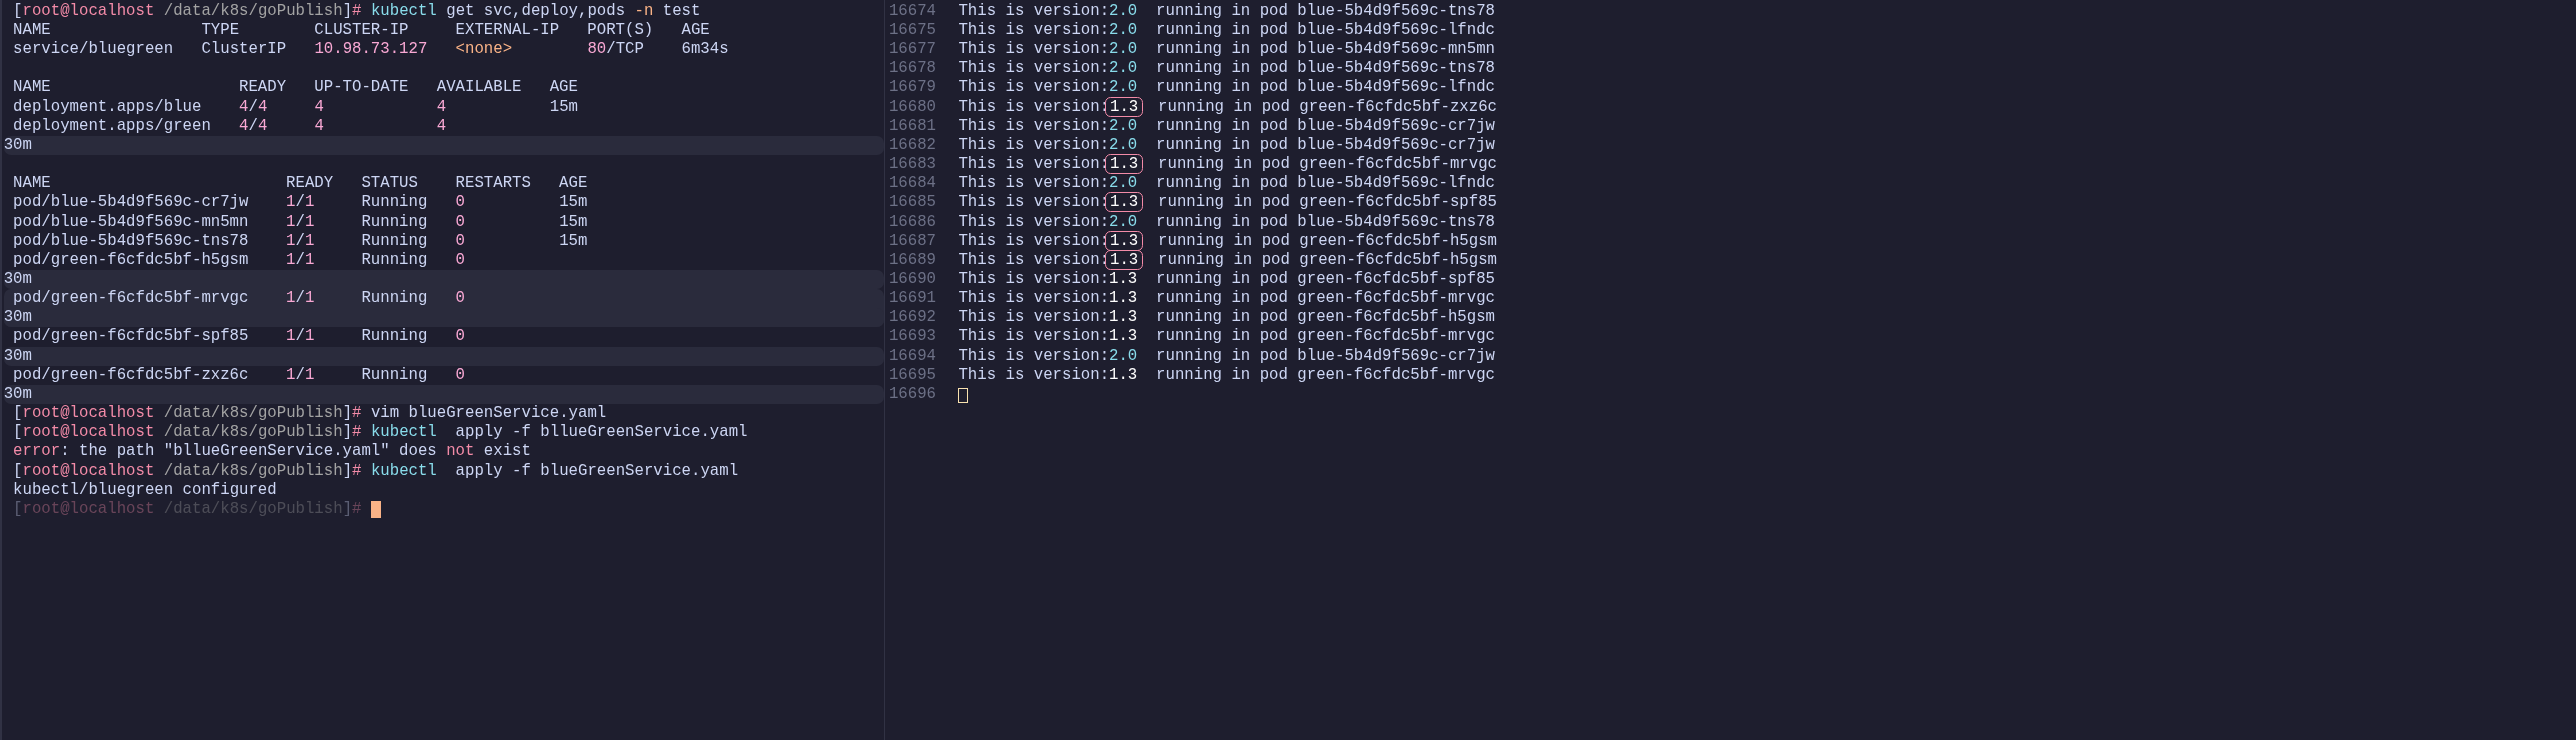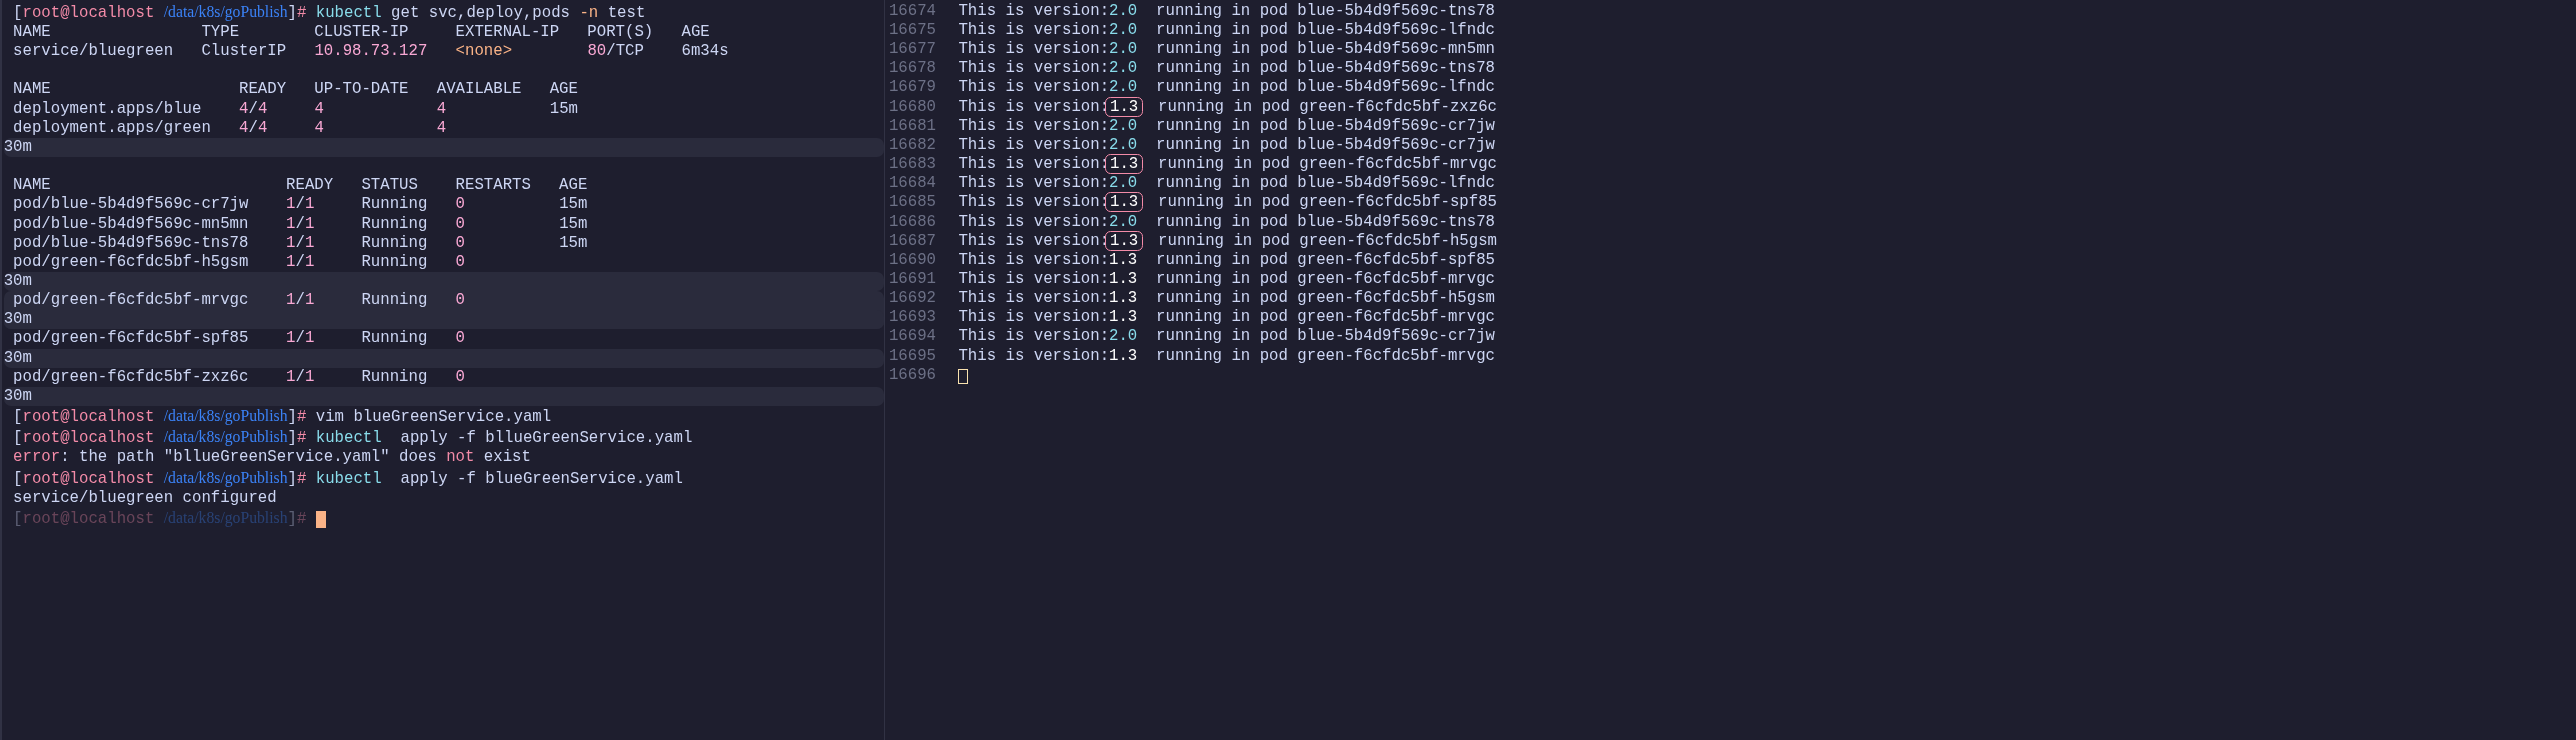--- a/index.html
+++ b/index.html
@@ -22,21 +22,21 @@
   }
   .right-pane {
     flex: 1;
     background: #1e1e2e;
     padding: 1.8px 0 0 0;
     border-left: 0.9px solid #313244;
   }
   .line { white-space: pre; }
   .red { color: #f38ba8; }
   .cyan { color: #89dceb; text-align: center; }
-  .blue { color: #3b82f6; font-family: Liberation Serif, serif; }
+  .blue { color: #a3a3a3; }
   .purple { color: #f9a8d4; }
   .orange { color: #fab387; }
   .white { color: #cdd6f4; }
   .linenum { color: #6c7086; display: inline-block; width: 64px; text-align: right; padding-right: 13px; }
   .hl-row { background: #2a2b3c; display: block; border-radius: 7px; }
   .log-line { white-space: pre; }
   .v20 { color: #89dceb; }
   .v13 { color: #ffffff; }
   .boxed { border: 1.8px solid #f38ba8; border-radius: 5.5px; padding: 0 3.7px; margin: 0 -3.7px; }
   .cursor-block {
@@ -88,40 +88,41 @@
     </div>
 
   <div class="line"> <span class="white">[</span><span class="red">root@localhost</span> <span class="blue">/data/k8s/goPublish</span><span class="white">]</span><span class="red">#</span> <span class="white">vim blueGreenService.yaml</span></div>
 
   <div class="line"> <span class="white">[</span><span class="red">root@localhost</span> <span class="blue">/data/k8s/goPublish</span><span class="white">]</span><span class="red">#</span> <span class="cyan">kubectl</span><span class="white">  apply -f bllueGreenService.yaml</span></div>
 
   <div class="line"> <span class="red">error</span><span>: the path "bllueGreenService.yaml" does </span><span class="red">not</span><span> exist</span></div>
 
   <div class="line"> <span class="white">[</span><span class="red">root@localhost</span> <span class="blue">/data/k8s/goPublish</span><span class="white">]</span><span class="red">#</span> <span class="cyan">kubectl</span><span class="white">  apply -f blueGreenService.yaml</span></div>
 
-  <div class="line"> <span>service/bluegreen configured</span></div>
+  <div class="line"> <span>kubectl/bluegreen configured</span></div>
 
   <div class="line"> <span style="opacity:.35"><span class="white">[</span><span class="red">root@localhost</span> <span class="blue">/data/k8s/goPublish</span><span class="white">]</span><span class="red">#</span></span> <span class="cursor-block"></span></div>
 </div>
 
 <div class="right-pane">
   <div id="log-rows">
       <div class="log-line"><span class="linenum">16674</span> <span class="white">This is version:</span><span class="v20">2.0</span><span class="white">  running in pod blue-5b4d9f569c-tns78</span></div>
       <div class="log-line"><span class="linenum">16675</span> <span class="white">This is version:</span><span class="v20">2.0</span><span class="white">  running in pod blue-5b4d9f569c-lfndc</span></div>
       <div class="log-line"><span class="linenum">16677</span> <span class="white">This is version:</span><span class="v20">2.0</span><span class="white">  running in pod blue-5b4d9f569c-mn5mn</span></div>
       <div class="log-line"><span class="linenum">16678</span> <span class="white">This is version:</span><span class="v20">2.0</span><span class="white">  running in pod blue-5b4d9f569c-tns78</span></div>
       <div class="log-line"><span class="linenum">16679</span> <span class="white">This is version:</span><span class="v20">2.0</span><span class="white">  running in pod blue-5b4d9f569c-lfndc</span></div>
       <div class="log-line"><span class="linenum">16680</span> <span class="white">This is version:</span><span class="v13 boxed">1.3</span><span class="white">  running in pod green-f6cfdc5bf-zxz6c</span></div>
       <div class="log-line"><span class="linenum">16681</span> <span class="white">This is version:</span><span class="v20">2.0</span><span class="white">  running in pod blue-5b4d9f569c-cr7jw</span></div>
       <div class="log-line"><span class="linenum">16682</span> <span class="white">This is version:</span><span class="v20">2.0</span><span class="white">  running in pod blue-5b4d9f569c-cr7jw</span></div>
       <div class="log-line"><span class="linenum">16683</span> <span class="white">This is version:</span><span class="v13 boxed">1.3</span><span class="white">  running in pod green-f6cfdc5bf-mrvgc</span></div>
       <div class="log-line"><span class="linenum">16684</span> <span class="white">This is version:</span><span class="v20">2.0</span><span class="white">  running in pod blue-5b4d9f569c-lfndc</span></div>
       <div class="log-line"><span class="linenum">16685</span> <span class="white">This is version:</span><span class="v13 boxed">1.3</span><span class="white">  running in pod green-f6cfdc5bf-spf85</span></div>
       <div class="log-line"><span class="linenum">16686</span> <span class="white">This is version:</span><span class="v20">2.0</span><span class="white">  running in pod blue-5b4d9f569c-tns78</span></div>
       <div class="log-line"><span class="linenum">16687</span> <span class="white">This is version:</span><span class="v13 boxed">1.3</span><span class="white">  running in pod green-f6cfdc5bf-h5gsm</span></div>
+      <div class="log-line"><span class="linenum">16689</span> <span class="white">This is version:</span><span class="v13 boxed">1.3</span><span class="white">  running in pod green-f6cfdc5bf-h5gsm</span></div>
       <div class="log-line"><span class="linenum">16690</span> <span class="white">This is version:</span><span class="v13">1.3</span><span class="white">  running in pod green-f6cfdc5bf-spf85</span></div>
       <div class="log-line"><span class="linenum">16691</span> <span class="white">This is version:</span><span class="v13">1.3</span><span class="white">  running in pod green-f6cfdc5bf-mrvgc</span></div>
       <div class="log-line"><span class="linenum">16692</span> <span class="white">This is version:</span><span class="v13">1.3</span><span class="white">  running in pod green-f6cfdc5bf-h5gsm</span></div>
       <div class="log-line"><span class="linenum">16693</span> <span class="white">This is version:</span><span class="v13">1.3</span><span class="white">  running in pod green-f6cfdc5bf-mrvgc</span></div>
       <div class="log-line"><span class="linenum">16694</span> <span class="white">This is version:</span><span class="v20">2.0</span><span class="white">  running in pod blue-5b4d9f569c-cr7jw</span></div>
       <div class="log-line"><span class="linenum">16695</span> <span class="white">This is version:</span><span class="v13">1.3</span><span class="white">  running in pod green-f6cfdc5bf-mrvgc</span></div>
     </div>
   <div class="log-line"><span class="linenum">16696</span> <span class="cursor-block" style="background:#f9e2af; border:0.9px solid #f9e2af; width:9.2px; height:14.7px; background:transparent;"></span></div>
 </div>
 

